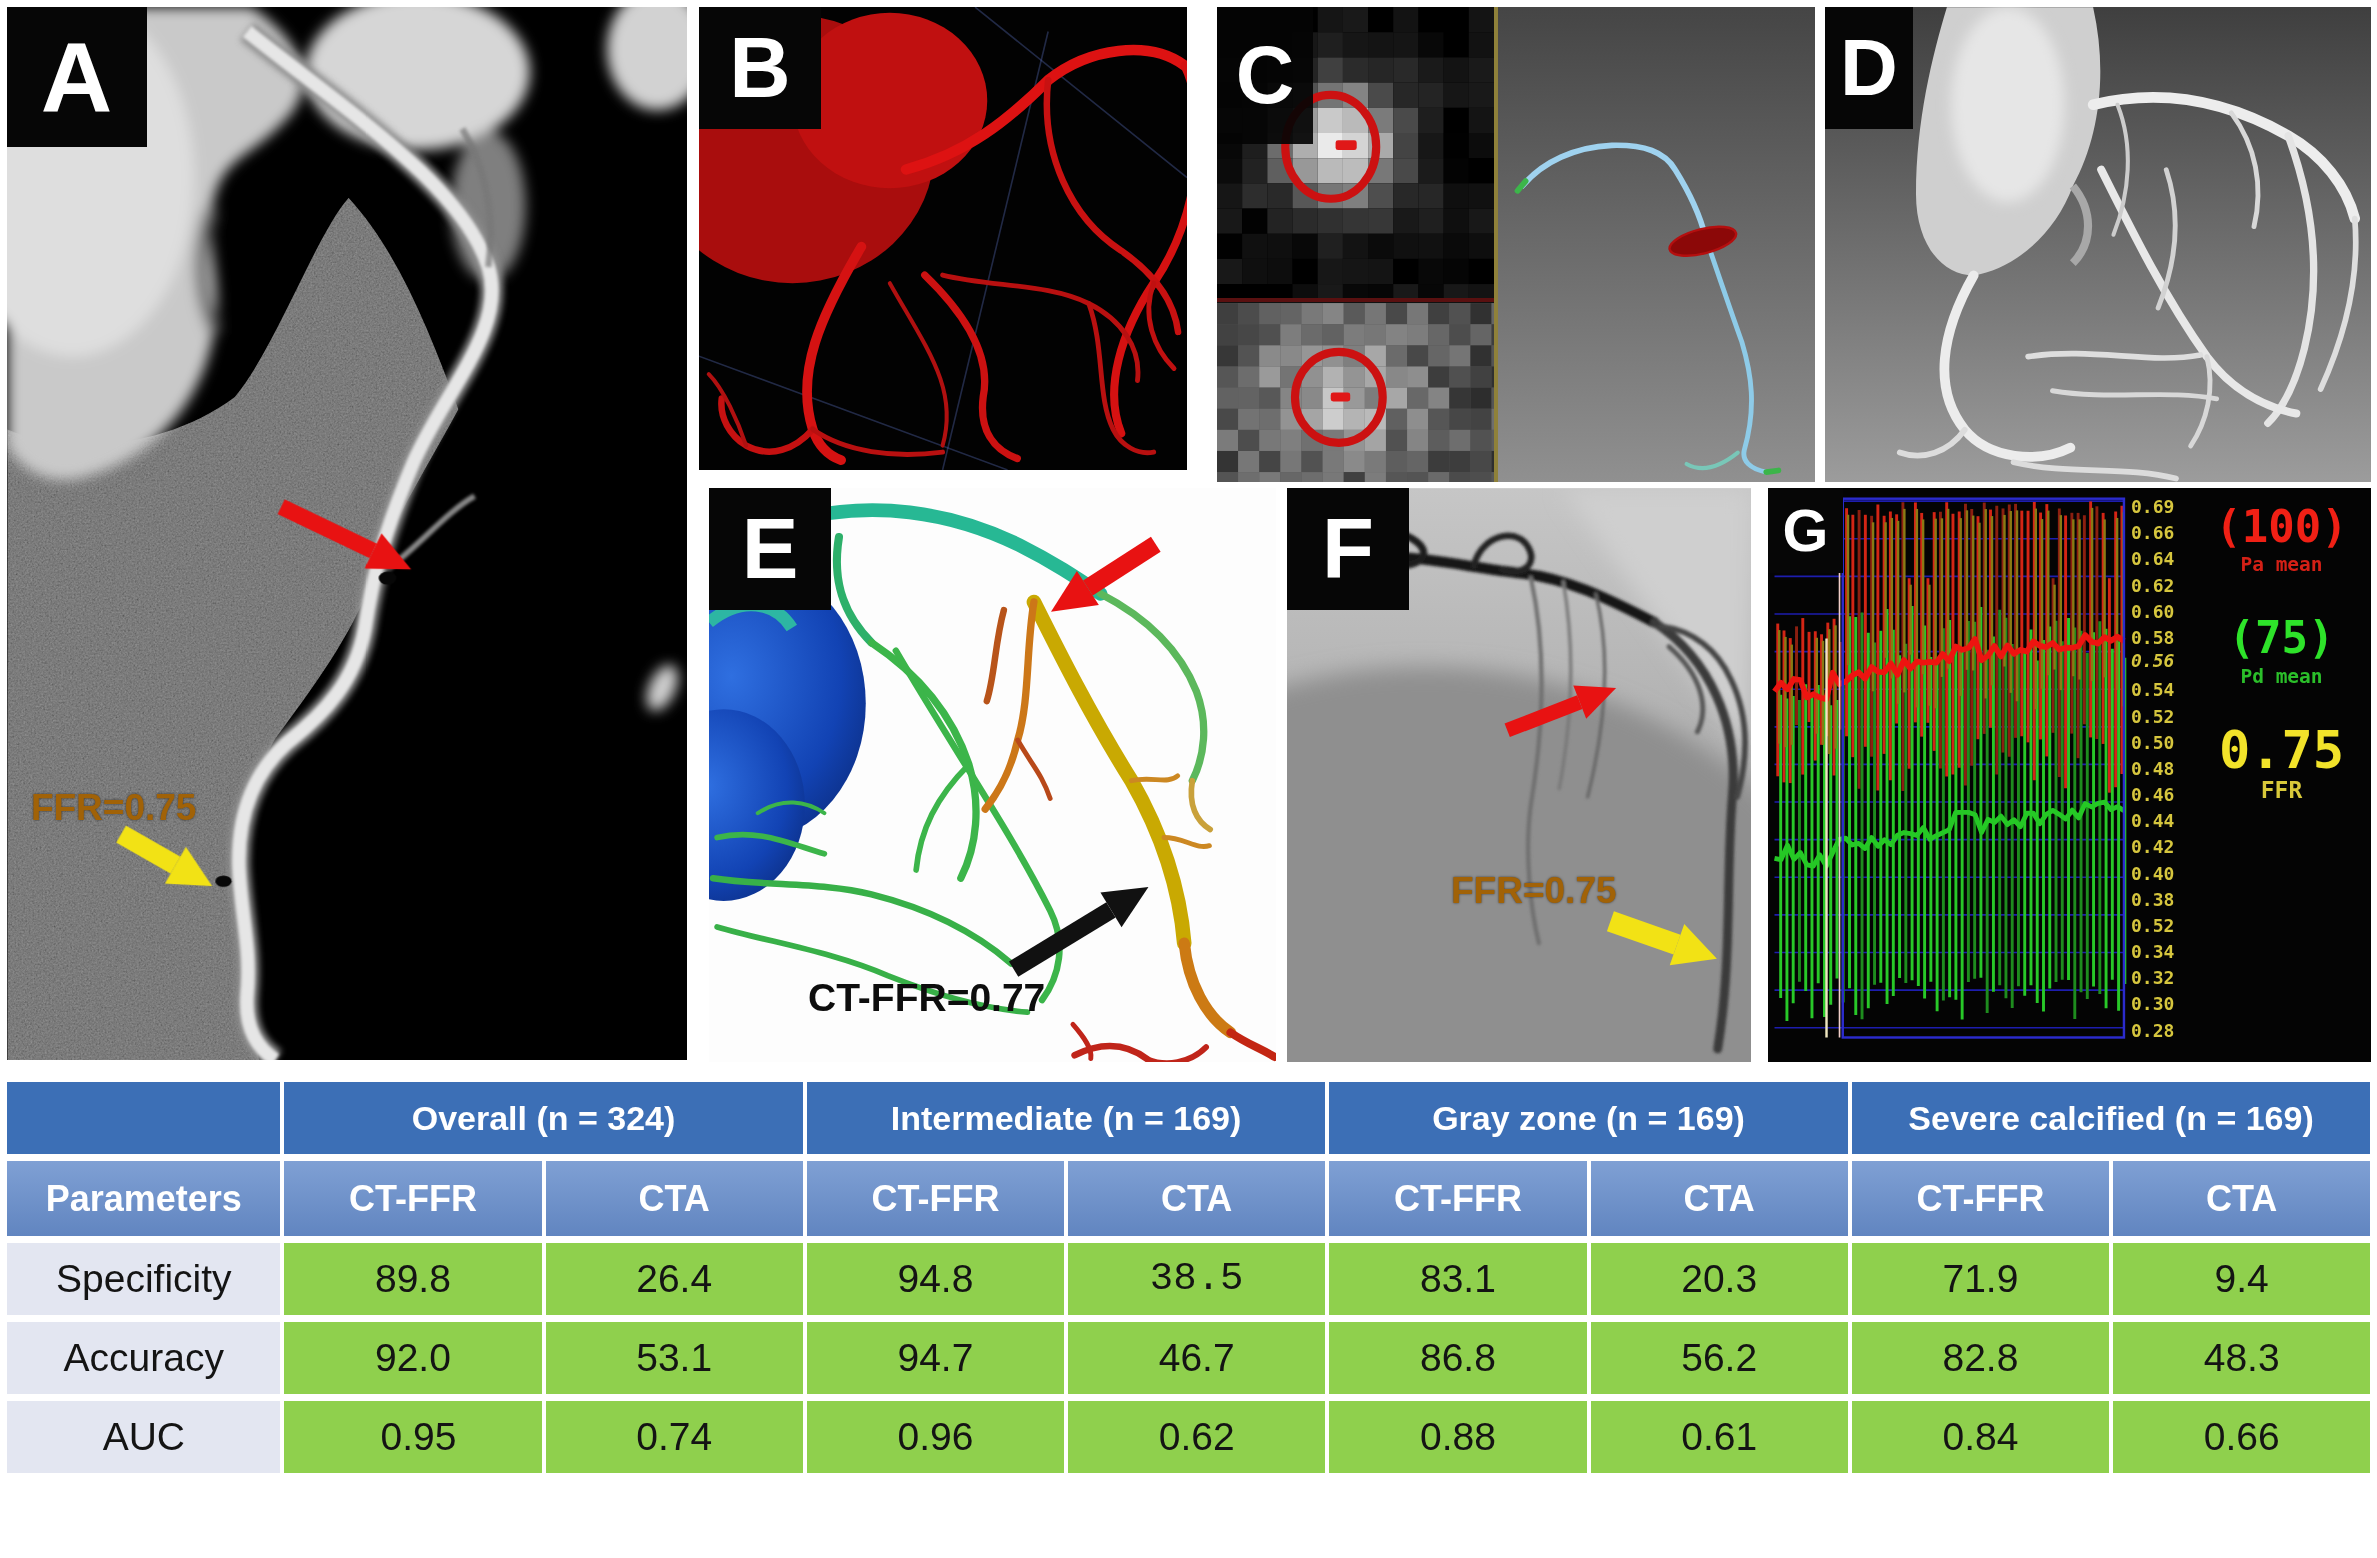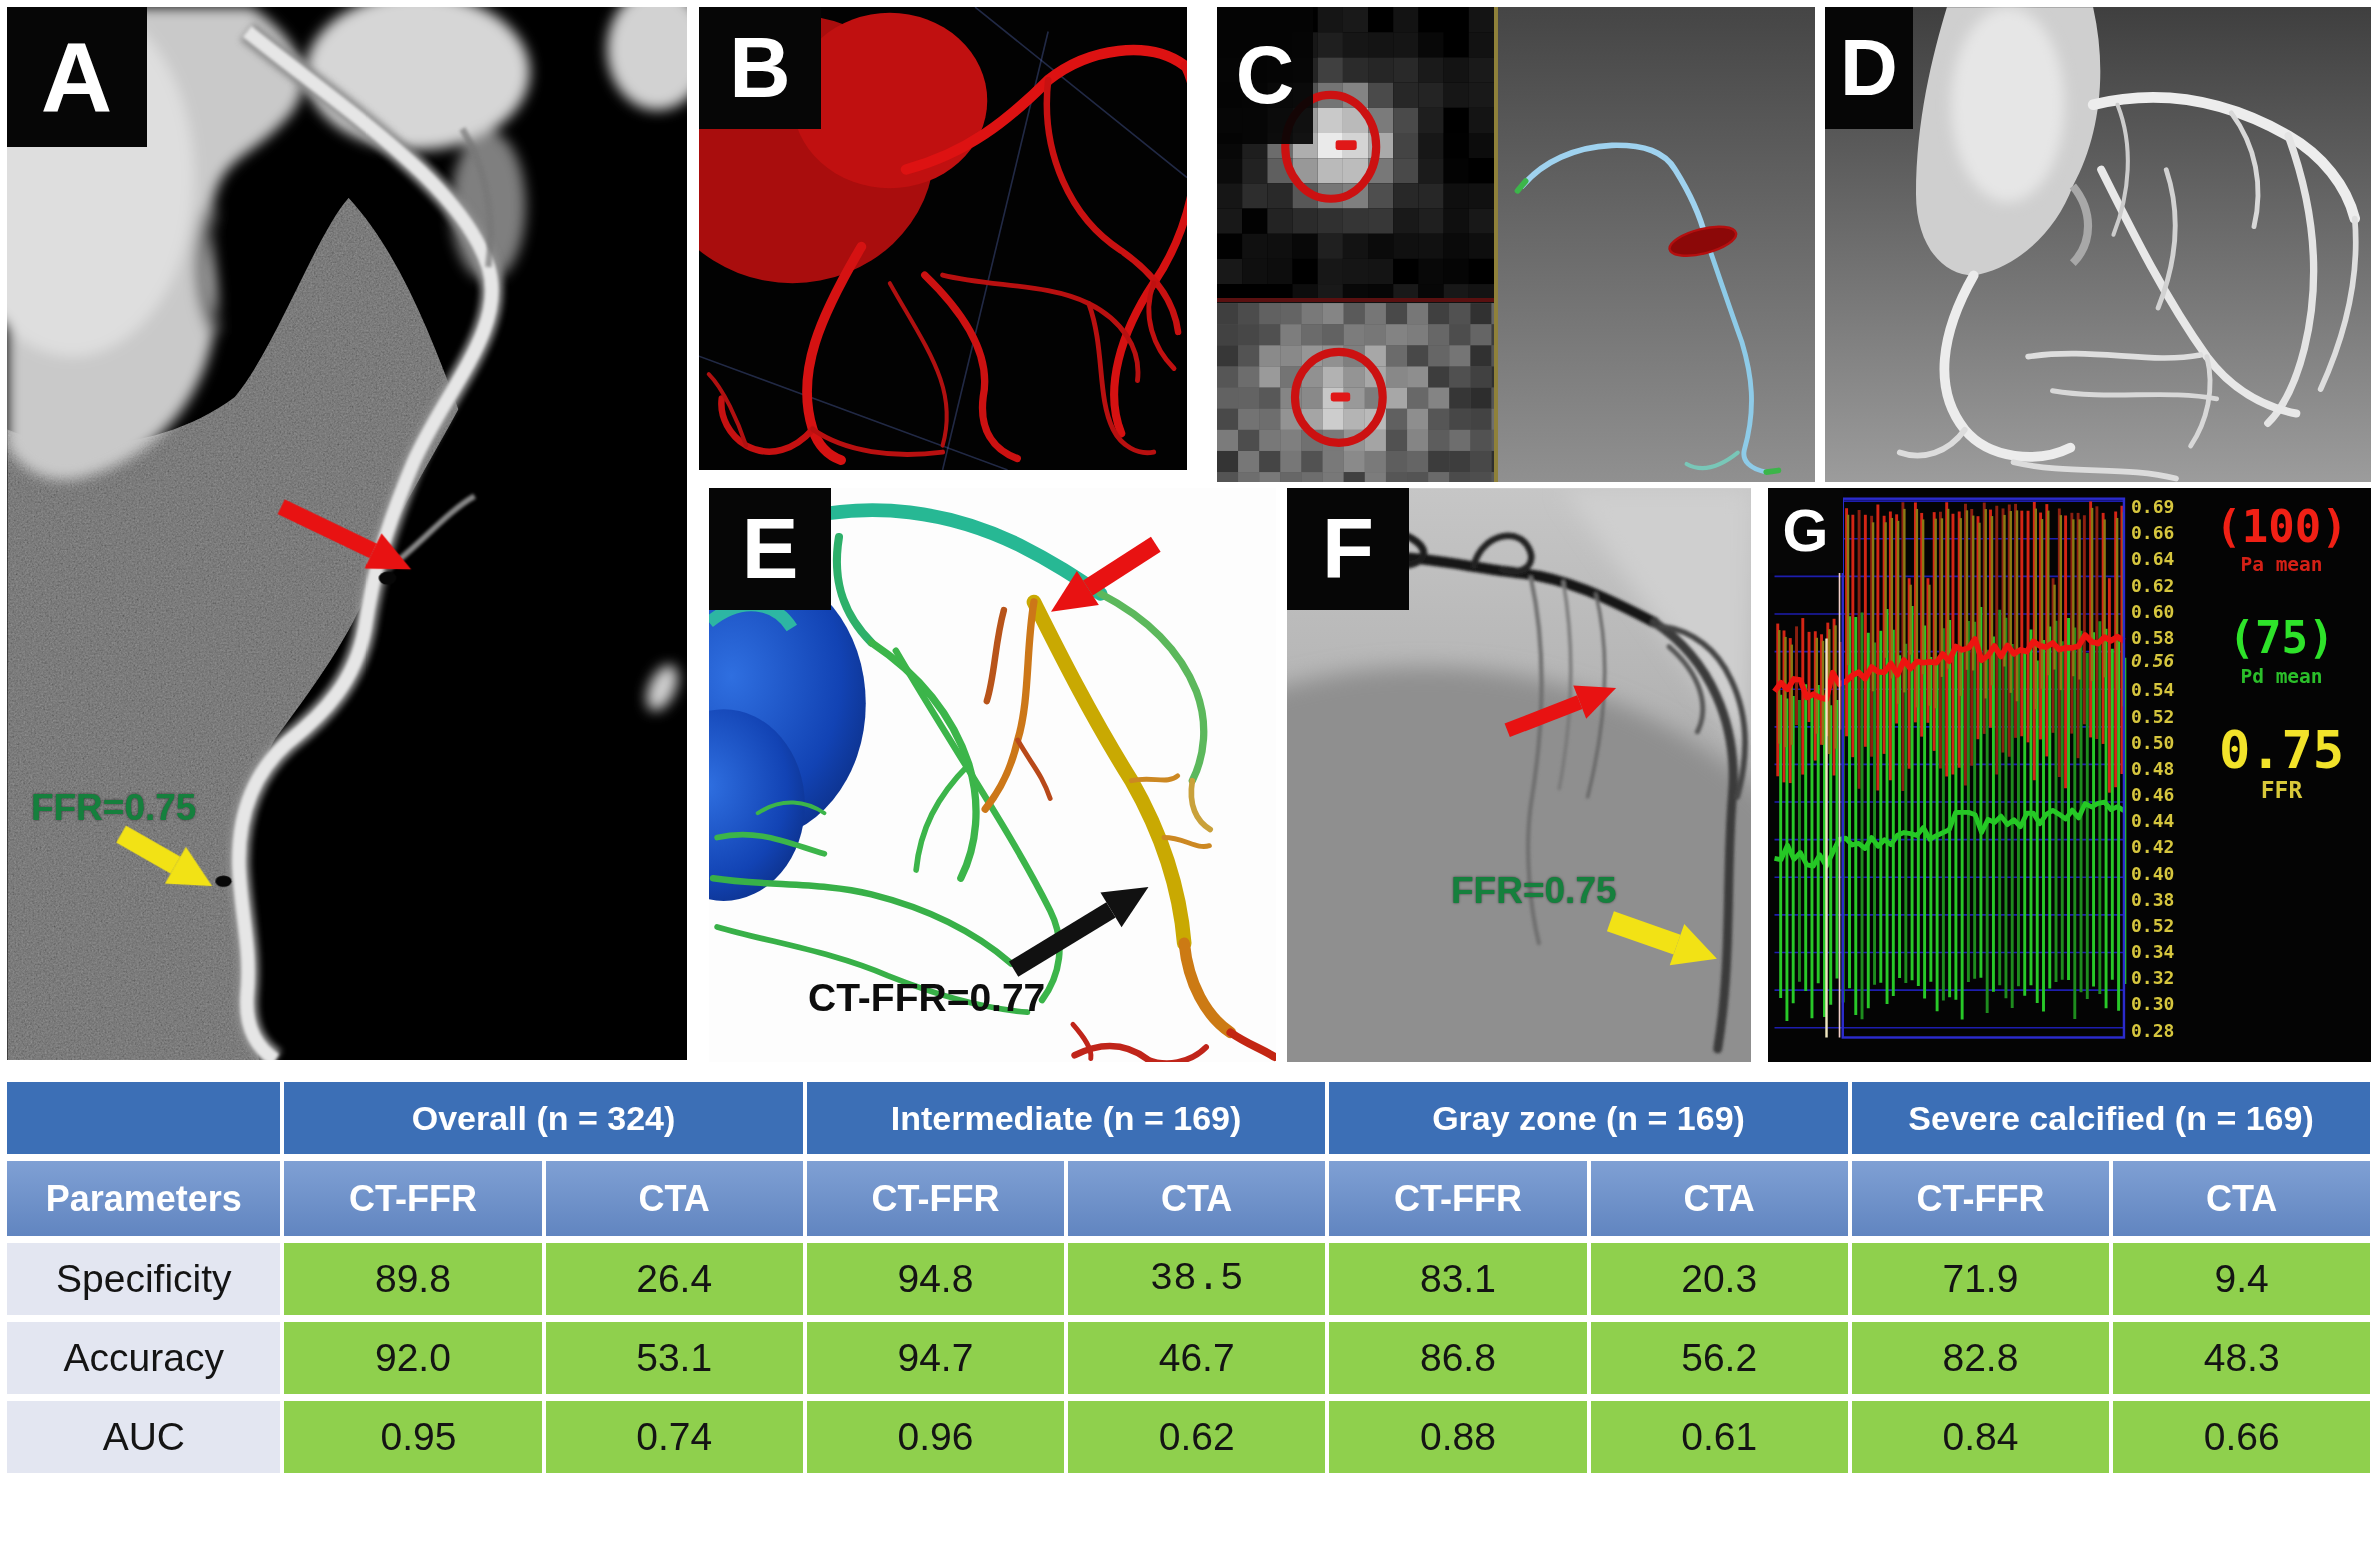--- a/index.html
+++ b/index.html
@@ -1,20 +1,20 @@
 <!DOCTYPE html>
 <html style="font-size:13px"><head>
 <meta charset="utf-8">
 <style>
   html,body{margin:0;padding:0;background:#ffffff;}
   .page{position:relative;width:2377px;height:1559px;background:#ffffff;font-family:"Liberation Sans",sans-serif;overflow:hidden;}
   .panel{position:absolute;overflow:hidden;}
   .plabel{position:absolute;left:0;top:0;background:#060606;color:#ffffff;display:flex;align-items:center;justify-content:center;font-weight:bold;z-index:5;}
   .ann{position:absolute;font-weight:bold;z-index:6;white-space:nowrap;}
-  .yellowtxt{color:#15803d;text-shadow:0 0 2.4px rgba(0,0,0,.6);}
+  .yellowtxt{color:#a16207;text-shadow:0 0 2.4px rgba(0,0,0,.6);}
   .blacktxt{color:#0d0d0d;}
   svg{display:block;}
   
   #results-table{position:absolute;left:3.3px;top:1075px;width:2371px;border-collapse:separate;border-spacing:4.9px 7.3px;table-layout:fixed;}
   #results-table td{text-align:center;vertical-align:middle;overflow:hidden;}
   td.gh{background:#3c6fb6;color:#fff;font-weight:bold;font-size:34px;height:70px;}
   td.sh{background:linear-gradient(#7fa0d4,#6185c0);color:#fff;font-weight:bold;font-size:36px;height:73px;}
   td.pm{background:#e3e6f1;font-size:39px;color:#141414;height:70px;}
   td.val{font-size:39px;color:#141414;}
   td.lav{background:#e3e6f1;}

